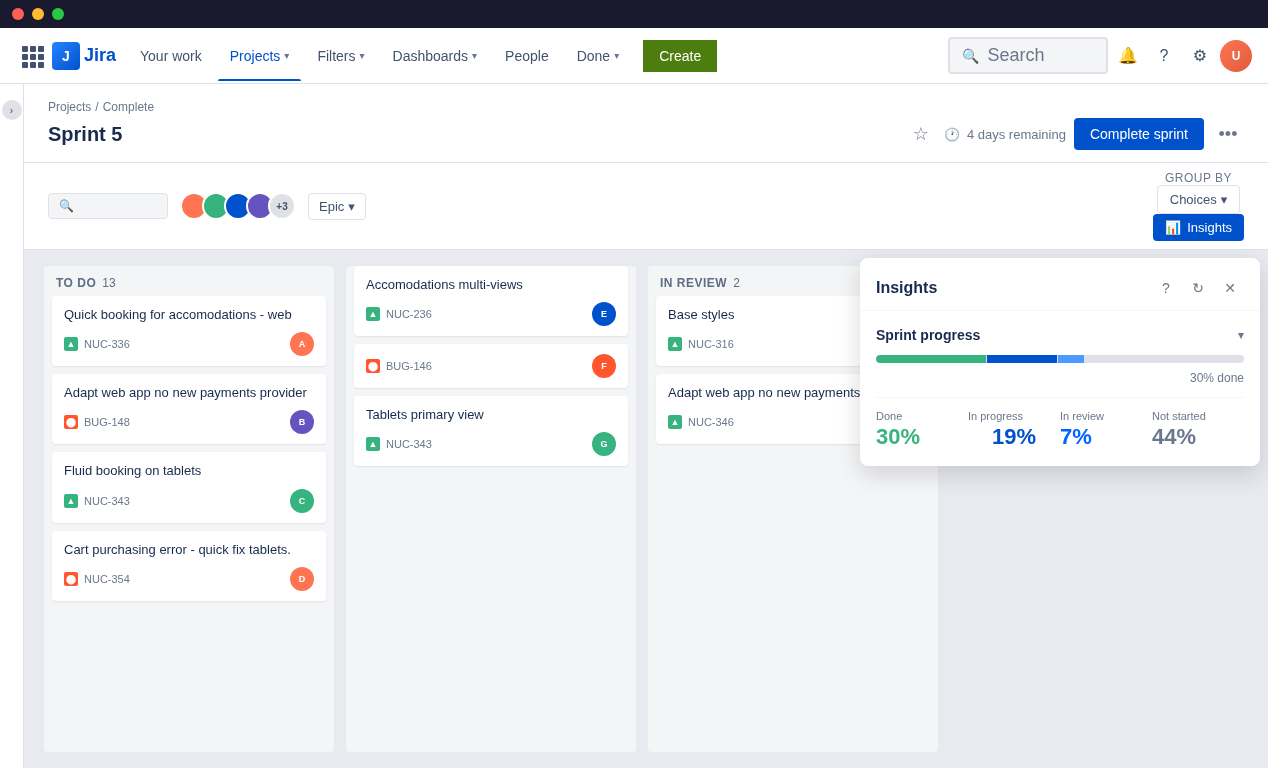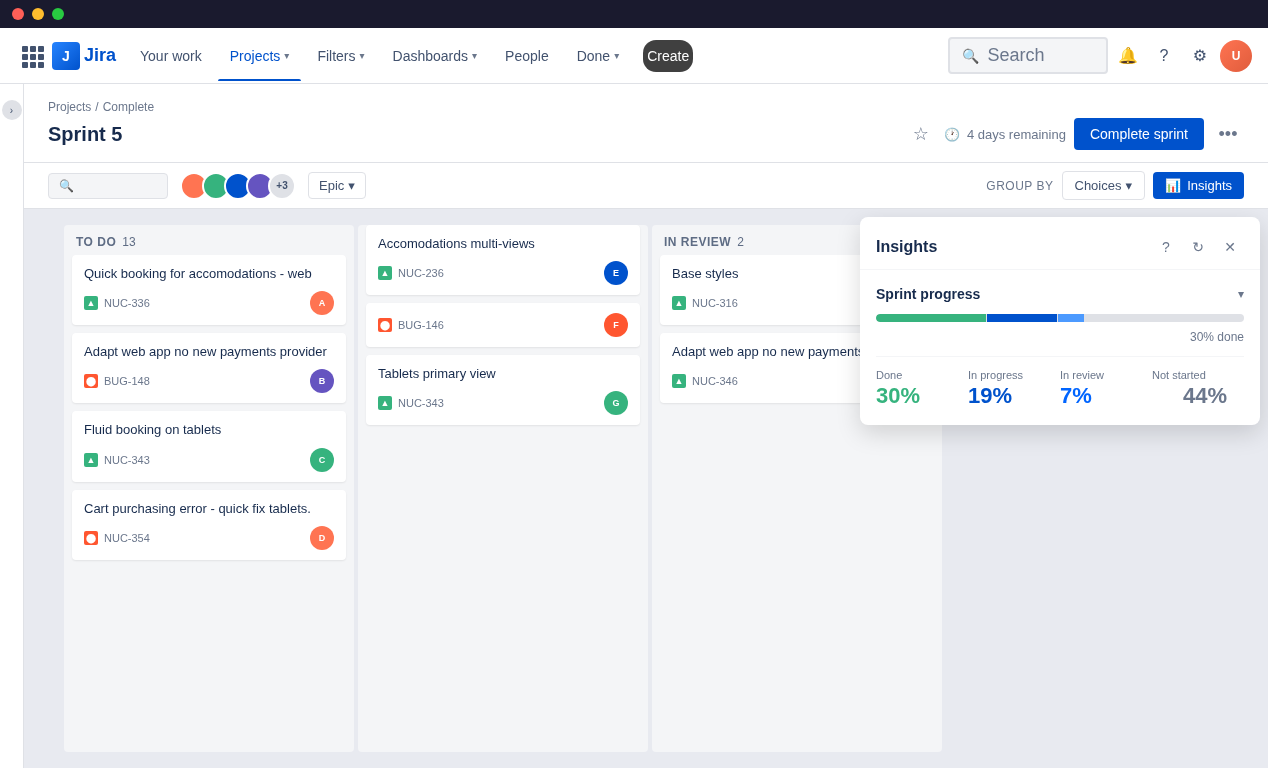--- a/index.html
+++ b/index.html
@@ -64,23 +64,23 @@
       position: relative;
     }
     .nav-item.active { color: #0052cc; }
     .nav-item.active::after {
       content: '';
       position: absolute; bottom: -9px; left: 0; right: 0;
       height: 2px; background: #0052cc; border-radius: 2px 2px 0 0;
     }
     .nav-chevron { font-size: 10px; color: #6b778c; }
     .nav-create-btn {
-      background: #404040; color: white;
-      border: none; border-radius: 13px;
-      padding: 8px 4px; font-size: 14px; font-weight: 500;
+      background: #4d7c0f; color: white;
+      border: none; border-radius: 0;
+      padding: 8px 16px; font-size: 14px; font-weight: 500;
       cursor: pointer; margin-left: 8px;
     }
     .nav-spacer { flex: 1; }
     .nav-search {
       display: flex; align-items: center;
       background: #f4f5f7; border: 2px solid #dfe1e6;
       border-radius: 4px; padding: 6px 12px; gap: 8px;
       cursor: text; min-width: 160px;
     }
     .nav-search-icon { color: #6b778c; font-size: 14px; }
@@ -193,40 +193,40 @@
     }
     .epic-btn {
       display: flex; align-items: center; gap: 4px;
       background: white; border: 1px solid #dfe1e6;
       border-radius: 4px; padding: 5px 10px;
       font-size: 13px; color: #42526e; cursor: pointer;
     }
 
     
     .insights-area {
-      margin-left: auto; display: flex; align-items: center; gap: 8px;
+      margin-left: auto; display: flex; align-items: center;  flex-direction: column;
     }
     .group-by-label { font-size: 12px; color: #6b778c; text-transform: uppercase; letter-spacing: 0.5px; }
     .choices-btn {
       display: flex; align-items: center; gap: 4px;
       background: white; border: 1px solid #dfe1e6;
       border-radius: 4px; padding: 6px 12px;
       font-size: 13px; color: #42526e; cursor: pointer;
     }
     .insights-btn {
       display: flex; align-items: center; gap: 6px;
       background: #0052cc; color: white;
       border: none; border-radius: 4px;
       padding: 6px 12px; font-size: 13px; cursor: pointer;
     }
 
     
     .board {
-      flex: 1; display: flex; gap: 4px;
-      padding: 16px 40px; overflow-x: auto; overflow-y: hidden;
+      flex: 1; display: flex; gap: 12px;
+      padding: 16px 20px; overflow-x: auto; overflow-y: hidden;
       position: relative;
     }
 
     
     .board-column {
       min-width: 290px; width: 290px;
       background: #f4f5f7; border-radius: 4px;
       display: flex; flex-direction: column;
       max-height: 100%;
     }
@@ -331,23 +331,23 @@
     .stat-item {
       flex: 1; text-align: left;
     }
     .stat-label {
       font-size: 11px; color: #6b778c; margin-bottom: 2px;
     }
     .stat-value {
       font-size: 22px; font-weight: 600;
     }
     .stat-done { color: #36b37e; }
-    .stat-inprogress { color: #0052cc; }
+    .stat-inprogress { color: #0052cc; text-align: center; }
     .stat-inreview { color: #0065ff; }
-    .stat-notstarted { color: #6b778c; margin-left: 31px; }
+    .stat-notstarted { color: #6b778c; }
 
     
     .column-cards::-webkit-scrollbar { width: 4px; }
     .column-cards::-webkit-scrollbar-track { background: transparent; }
     .column-cards::-webkit-scrollbar-thumb { background: #dfe1e6; border-radius: 2px; }
   </style>
 </head>
 <body>
 
 <div class="title-bar">

